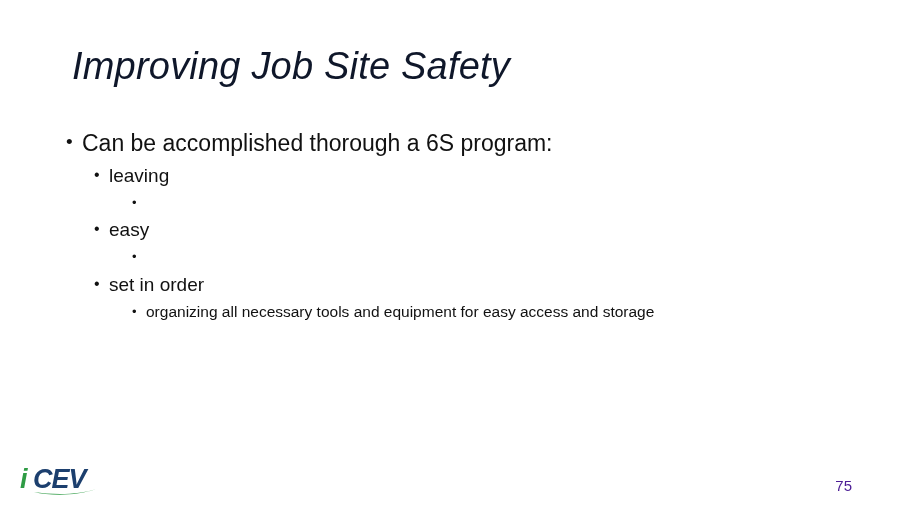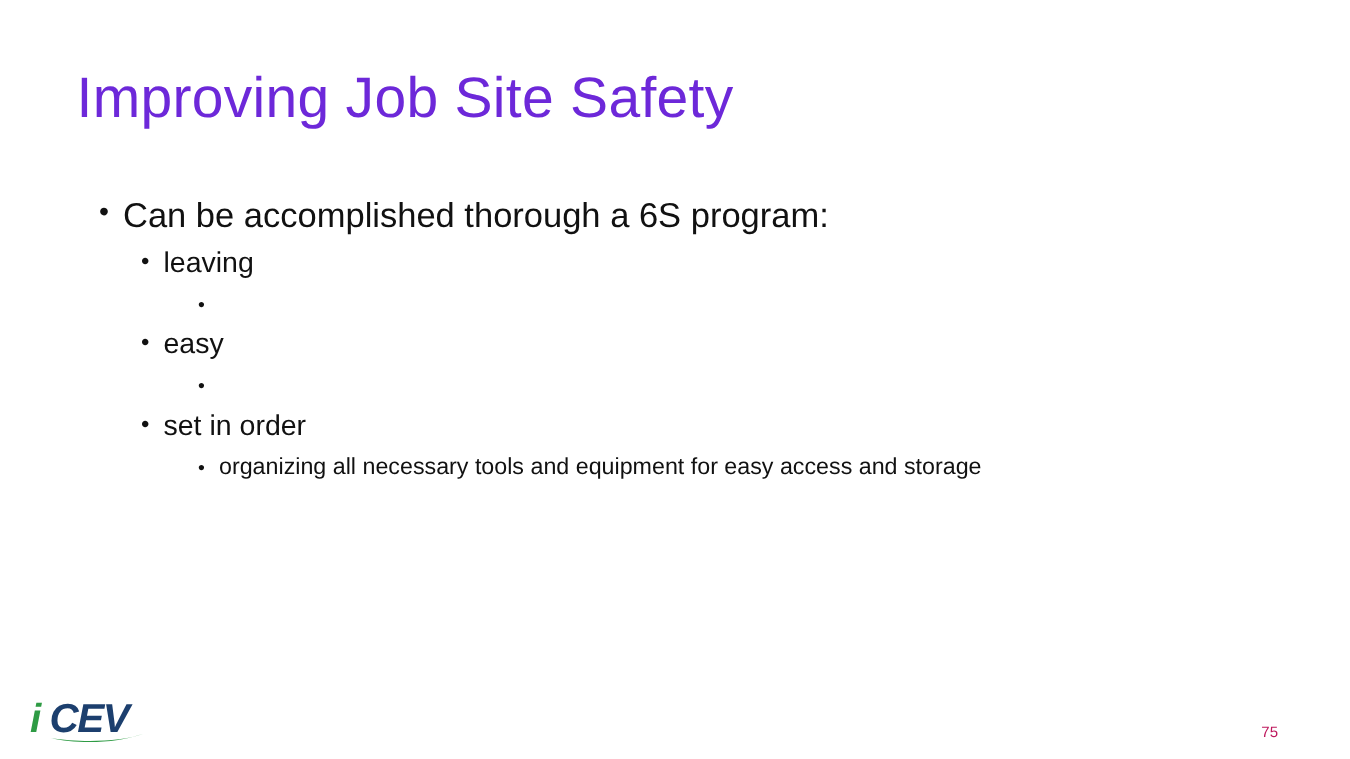--- a/index.html
+++ b/index.html
@@ -15,28 +15,29 @@
     overflow: hidden;
   }
   .slide {
     position: relative;
     width: 900px;
     height: 506px;
     background: #ffffff;
   }
   .slide-title {
     position: absolute;
-    left: 51px;
+    left: 72px;
     top: 46px;
     font-size: 38px;
     font-weight: 400;
-    color: #6d28d9;
+    color: #0f172a;
     letter-spacing: 0.2px;
     line-height: 1.1;
     white-space: nowrap;
+    font-style: italic;
   }
   .body-list {
     position: absolute;
     left: 60px;
     top: 130px;
     width: 800px;
   }
   .lvl1 {
     display: flex;
     align-items: flex-start;
@@ -98,22 +99,22 @@
     font-style: italic;
     letter-spacing: -1px;
   }
   .logo-i { fill: #2e9b44; }
   .logo-cev { fill: #1c3f6e; }
   .logo-swoosh { fill: #2e9b44; }
   .page-number {
     position: absolute;
     right: 48px;
     bottom: 12px;
-    font-size: 10px;
-    color: #be185d;
+    font-size: 15px;
+    color: #4c1d95;
     margin-top: 15px;
   }
 </style>
 </head>
 <body>
 
 <div class="slide">
 
   <div class="slide-title">Improving Job Site Safety</div>
 

